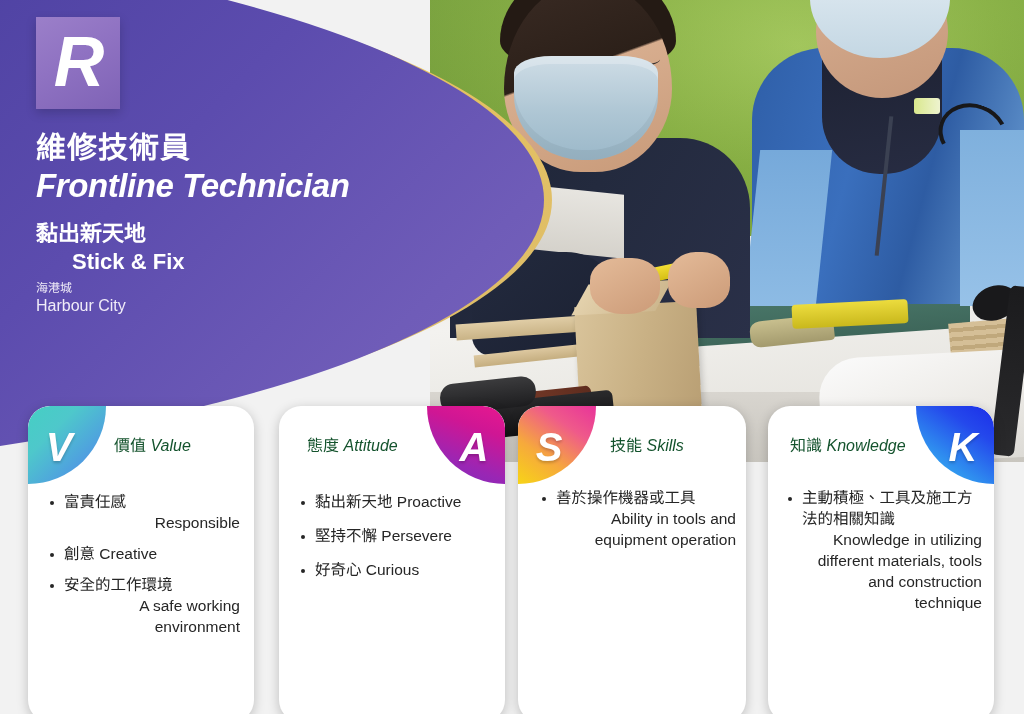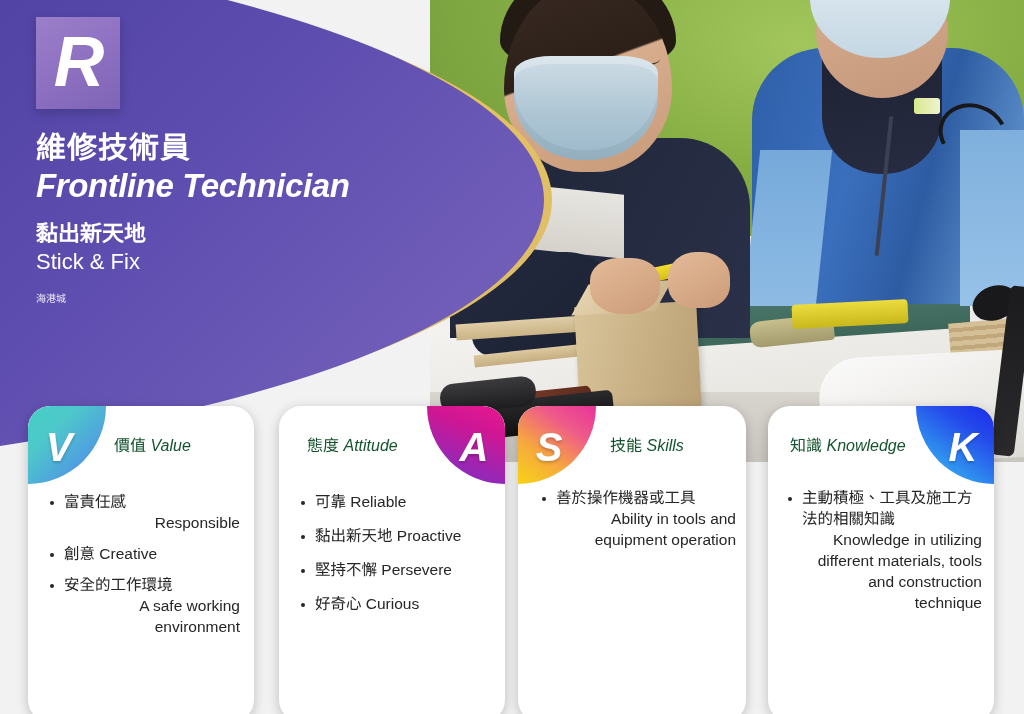--- a/index.html
+++ b/index.html
@@ -272,24 +272,24 @@
     letter-spacing: 1px;
   }
   .t-en {
     font-size: 33px; font-weight: 700; font-style: italic;
     line-height: 1.16; margin-top: 2px; letter-spacing: -0.4px;
   }
   .sub-zh {
     font-size: 22px; font-weight: 700; line-height: 1.3; margin-top: 14px;
   }
   .sub-en {
-    font-size: 22px; font-weight: 400; line-height: 1.25;
+    font-size: 22px; font-weight: 700; line-height: 1.25; margin-left: 36px;
   }
   .loc-zh {
-    font-size: 10px; font-weight: 400; line-height: 1.35; margin-top: 16px;
+    font-size: 12px; font-weight: 400; line-height: 1.35; margin-top: 4px;
     color: #f0ecf8;
   }
   .loc-en {
     font-size: 16px; font-weight: 400; line-height: 1.3; color: #f0ecf8;
   }
 
   
   .cards { position: absolute; left: 0; top: 0; width: 1024px; height: 714px; z-index: 6; pointer-events: none; }
   .card {
     position: absolute;
@@ -412,20 +412,21 @@
       </div>
 
       <div class="title-block">
         <div class="t-zh">維修技術員</div>
         <div class="t-en">
           <div>Frontline Technician</div>
         </div>
         <div class="sub-zh">黏出新天地</div>
         <div class="sub-en">Stick &amp; Fix</div>
         <div class="loc-zh">海港城</div>
+        <div class="loc-en">Harbour City</div>
       </div>
 
     </div>
   </div>
 
   <div class="cards">
 
     <div class="card c1">
       <div class="badge left" style="background: linear-gradient(135deg,#45cfc3 0%,#4ec8cb 32%,#4f9ee0 70%,#4a8ce6 100%);">
         <span>V</span>
@@ -452,23 +453,20 @@
     <div class="card c2">
       <div class="badge right" style="background: linear-gradient(200deg,#e8188f 0%,#cf1694 30%,#9a26b4 70%,#7b2fbd 100%);">
         <span>A</span>
       </div>
       <div class="card-title">
         <span>態度</span>
          <i>Attitude</i>
       </div>
       <ul class="bullets">
         <li>
-          <span class="zh">可靠 Reliable</span>
-        </li>
-        <li>
           <span class="zh">黏出新天地 Proactive</span>
         </li>
         <li>
           <span class="zh">堅持不懈 Persevere</span>
         </li>
         <li>
           <span class="zh">好奇心 Curious</span>
         </li>
       </ul>
     </div>

